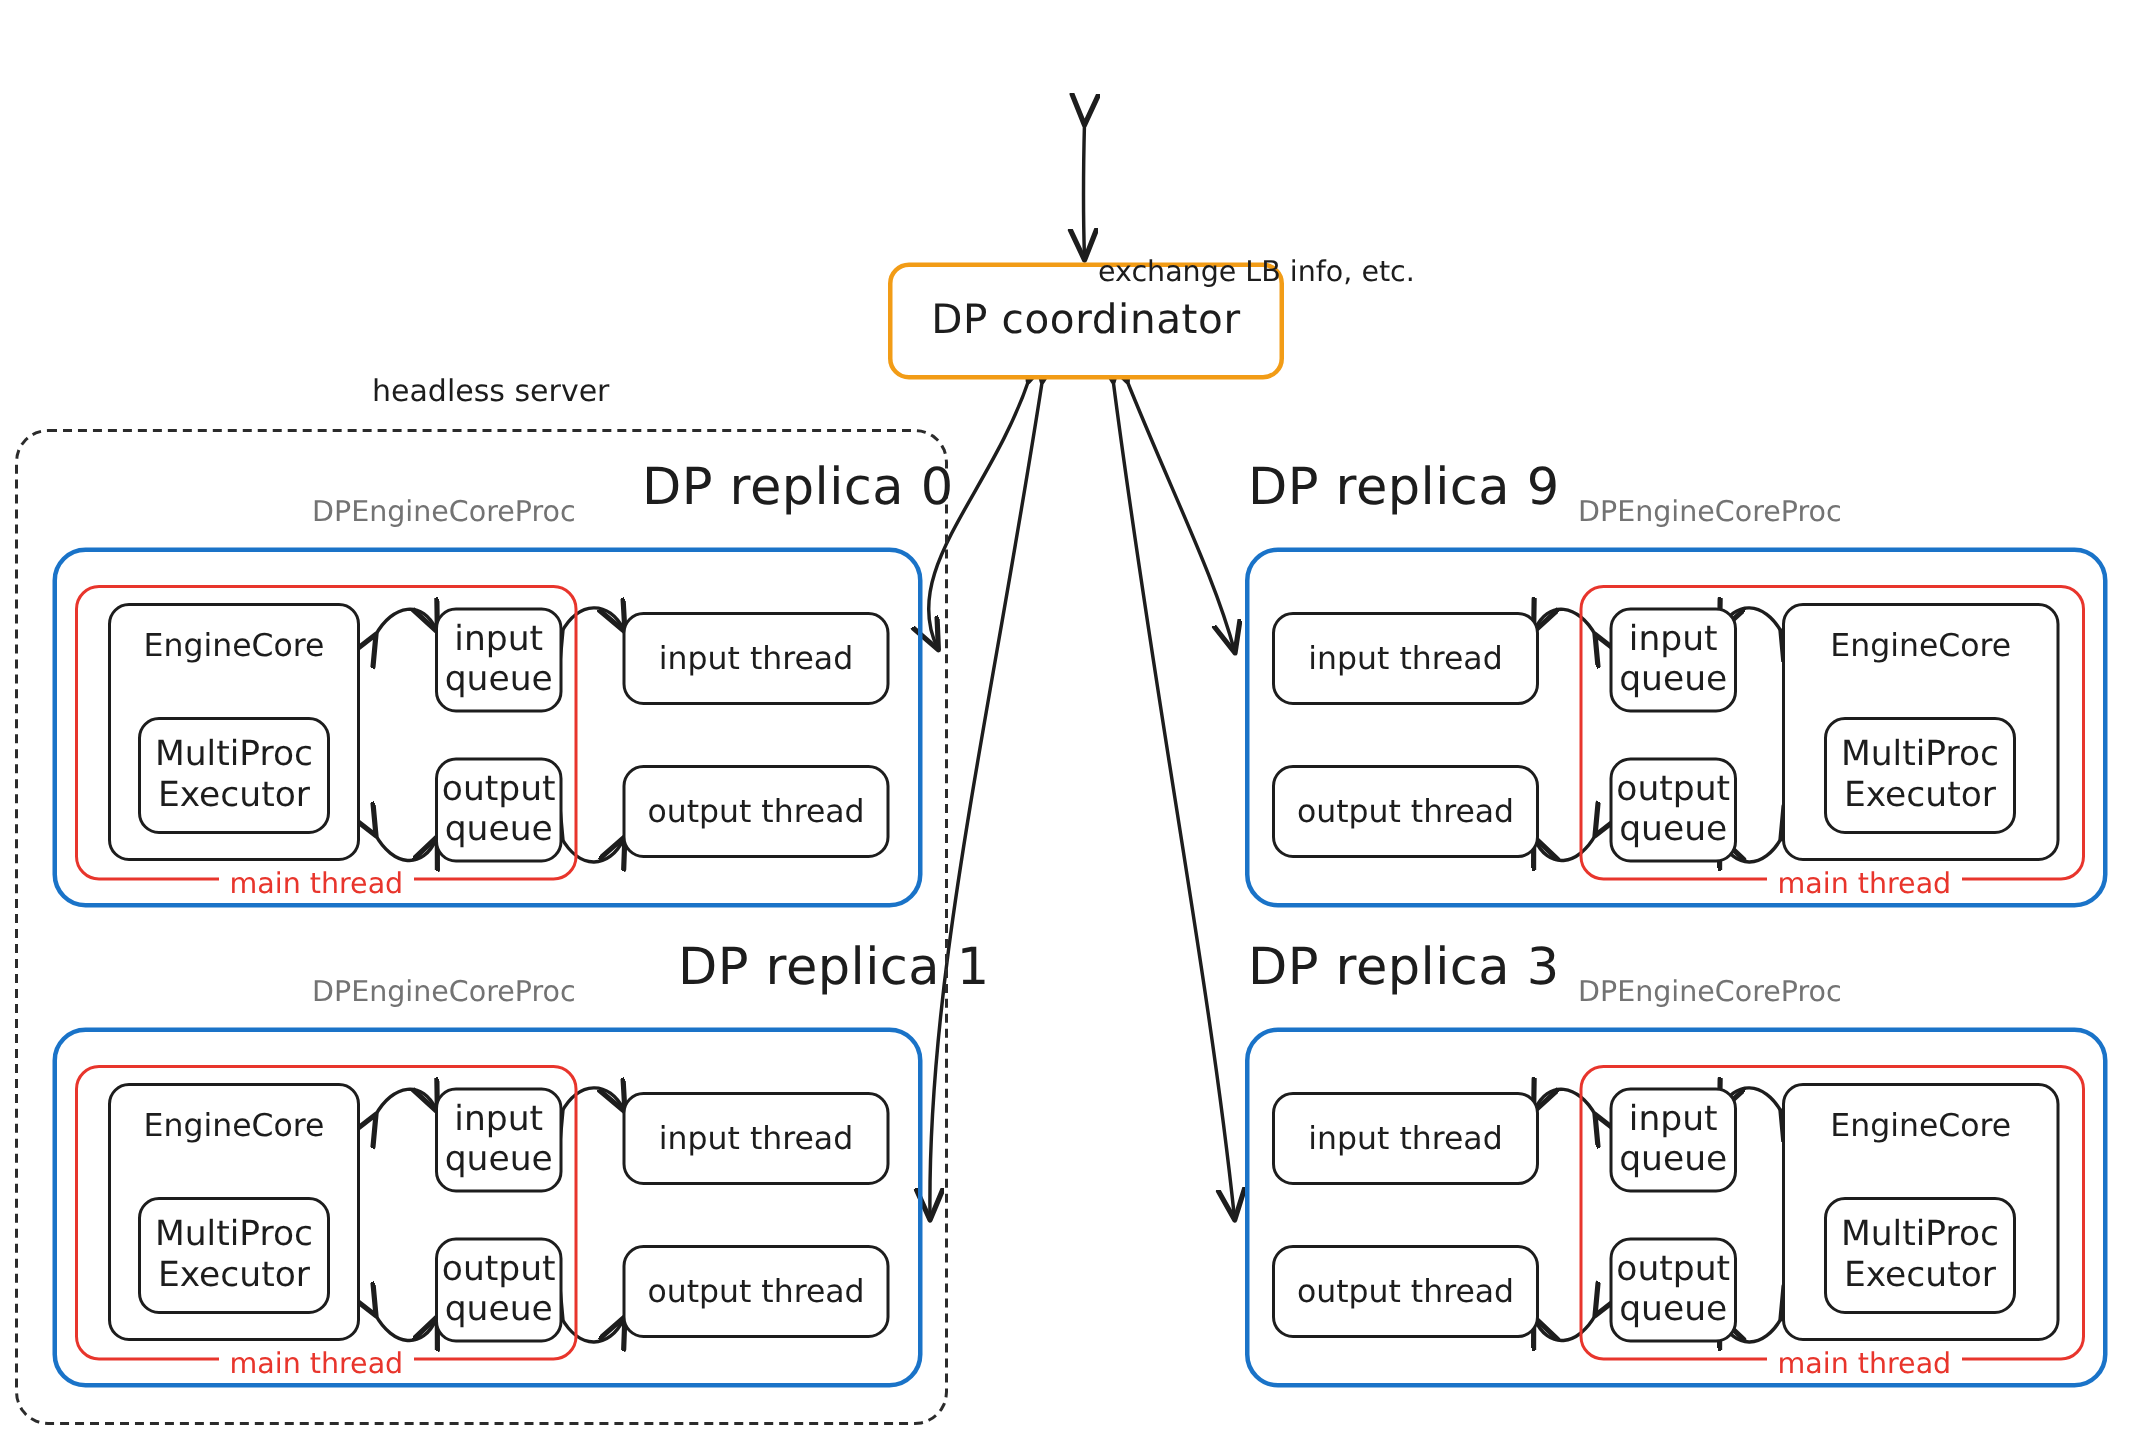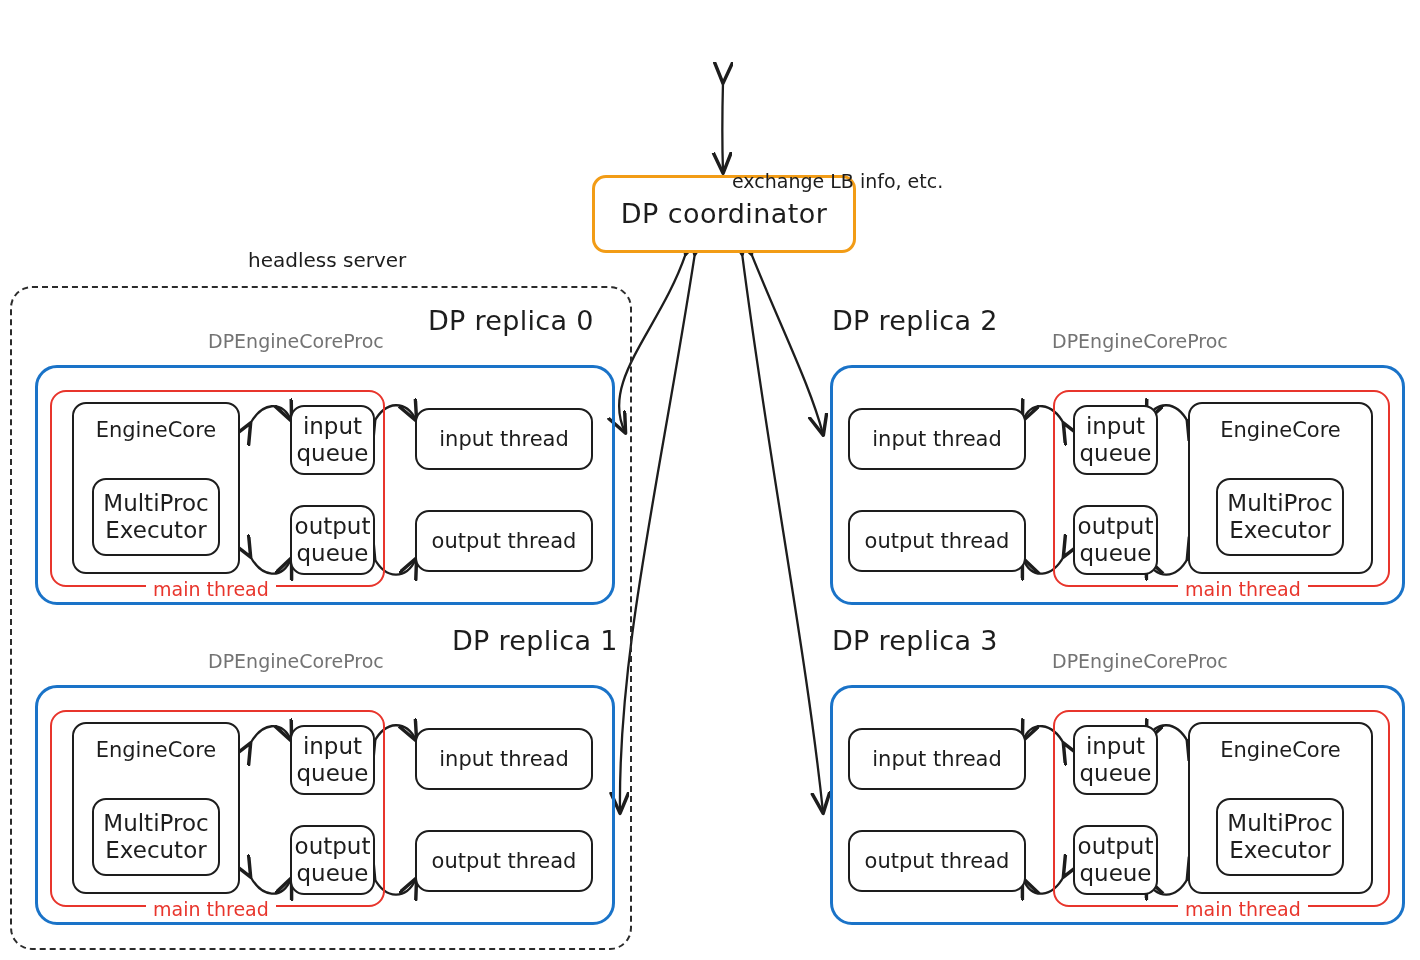--- a/index.html
+++ b/index.html
@@ -38,21 +38,21 @@
   .headless-box{
     position:absolute;box-sizing:border-box;
     border:2.5px dashed #2b2b2b;border-radius:22px;background:transparent;
   }
 
   
   .label{position:absolute;white-space:nowrap;}
   .label.blue{color:#737373;font-size:19px;}
   .label.red{color:#e8352c;font-size:19px;}
   .label.dark{color:#1d1d1d;}
-  .label.replica{font-size:27px;letter-spacing:.3px;}
+  .label.replica{font-size:34px;letter-spacing:.3px;}
   .label.headless{font-size:20px;}
   .label.edge{font-size:19px;}
 
   
   .knock{background:#ffffff;padding:0 7px;}
 </style>
 </head>
 <body>
 
 <div id="stage">
@@ -167,21 +167,21 @@
     <span>queue</span>
   </div>
 
   <div class="node t-lg" style="left:415px;top:728px;width:178px;height:62px;">
     <span>input thread</span>
   </div>
   <div class="node t-lg" style="left:415px;top:830px;width:178px;height:62px;">
     <span>output thread</span>
   </div>
 
-  <div class="label dark replica" style="left:832px;top:305px;">DP replica 2</div>
+  <div class="label dark replica" style="left:832px;top:305px;">DP replica 9</div>
   <div class="label blue" style="left:1052px;top:330px;">DPEngineCoreProc</div>
 
   <div class="proc-box" style="left:830px;top:365px;width:575px;height:240px;"></div>
   <div class="mainthread-box" style="left:1053px;top:390px;width:337px;height:197px;"></div>
   <div class="label red knock" style="left:1178px;top:578px;">main thread</div>
 
   <div class="node t-lg" style="left:848px;top:408px;width:178px;height:62px;">
     <span>input thread</span>
   </div>
   <div class="node t-lg" style="left:848px;top:510px;width:178px;height:62px;">

